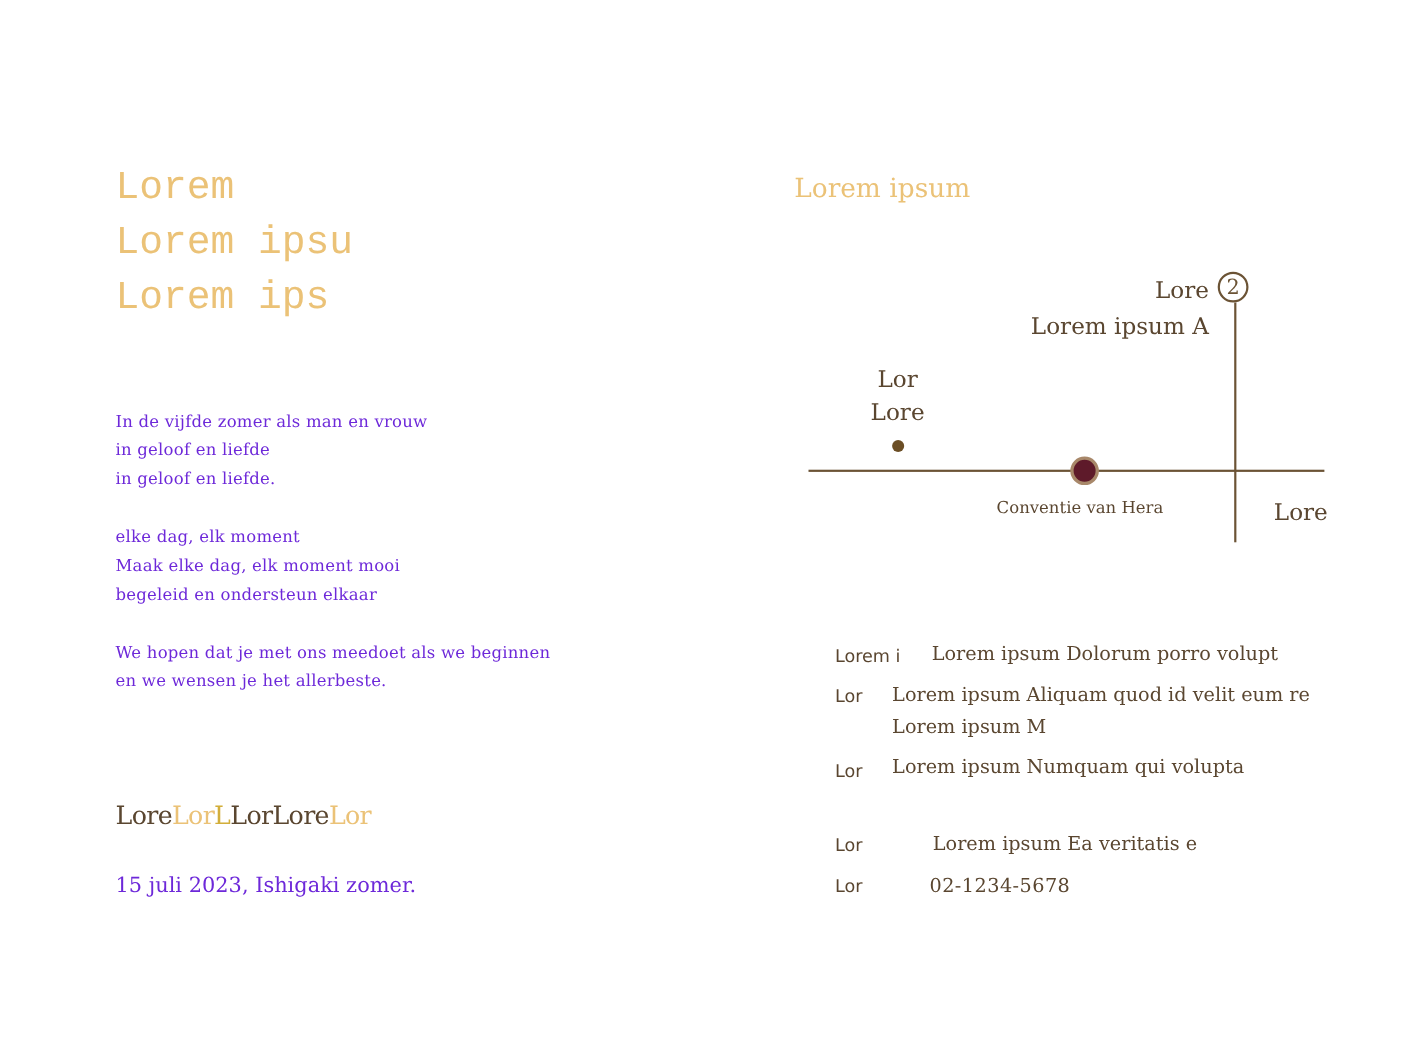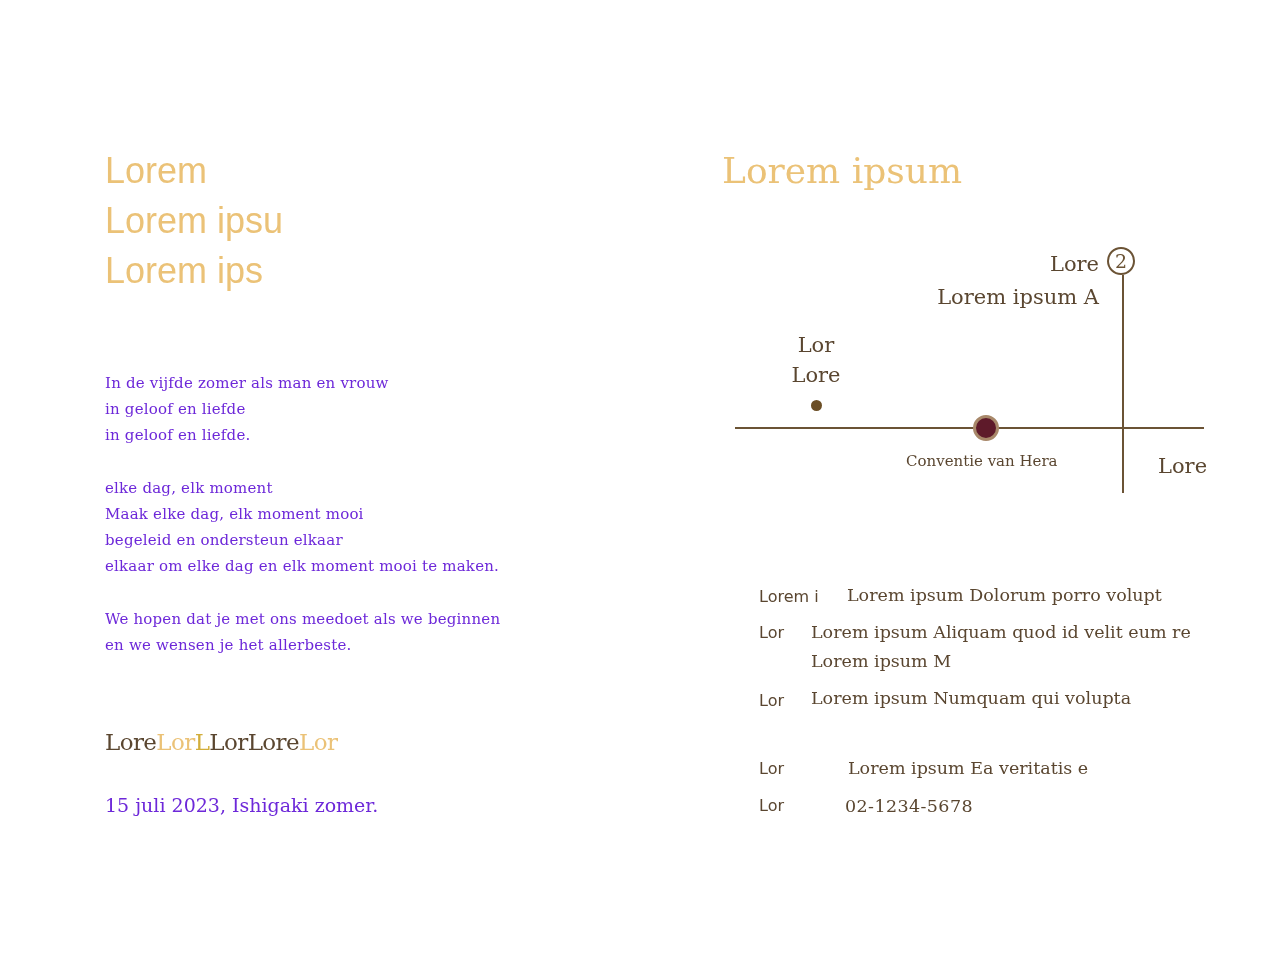--- a/index.html
+++ b/index.html
@@ -22,21 +22,21 @@
       height: 963px;
     }
     .page-left { left: 0; }
     .page-right { left: 640px; }
 
     .heading {
       position: absolute;
       left: 105px;
       top: 146px;
       margin: 0;
-      font-family: Liberation Sans, sans-serif;
+      font-family: Liberation Mono, monospace;
       font-weight: normal;
       font-size: 36px;
       line-height: 50px;
       color: #ebc277;
       letter-spacing: 0px;
     }
     .heading div { white-space: nowrap; }
 
     .poem {
       position: absolute;
@@ -74,21 +74,21 @@
       white-space: nowrap;
     }
 
     
     .heading-right {
       position: absolute;
       left: 82px;
       top: 146px;
       margin: 0;
       font-weight: normal;
-      font-size: 36px;
+      font-size: 24px;
       line-height: 50px;
       color: #ebc277;
       white-space: nowrap;
     }
 
     .map {
       position: absolute;
       left: 0;
       top: 0;
       width: 640px;
@@ -223,21 +223,20 @@
   <div class="poem">
     <div class="stanza">
       <div class="line">In de vijfde zomer als man en vrouw</div>
       <div class="line">in geloof en liefde</div>
       <div class="line">in geloof en liefde.</div>
     </div>
     <div class="stanza">
       <div class="line">elke dag, elk moment</div>
       <div class="line">Maak elke dag, elk moment mooi</div>
       <div class="line">begeleid en ondersteun elkaar</div>
-      <div class="line">elkaar om elke dag en elk moment mooi te maken.</div>
     </div>
     <div class="stanza">
       <div class="line">We hopen dat je met ons meedoet als we beginnen</div>
       <div class="line">en we wensen je het allerbeste.</div>
     </div>
   </div>
 
   <div class="signature"><span class="sig-dark">Lore</span><span class="sig-light">Lor</span><span class="sig-mid">L</span><span class="sig-dark">Lor</span><span class="sig-dark">Lore</span><span class="sig-light">Lor</span></div>
 
   <div class="date">15 juli 2023, Ishigaki zomer.</div>

